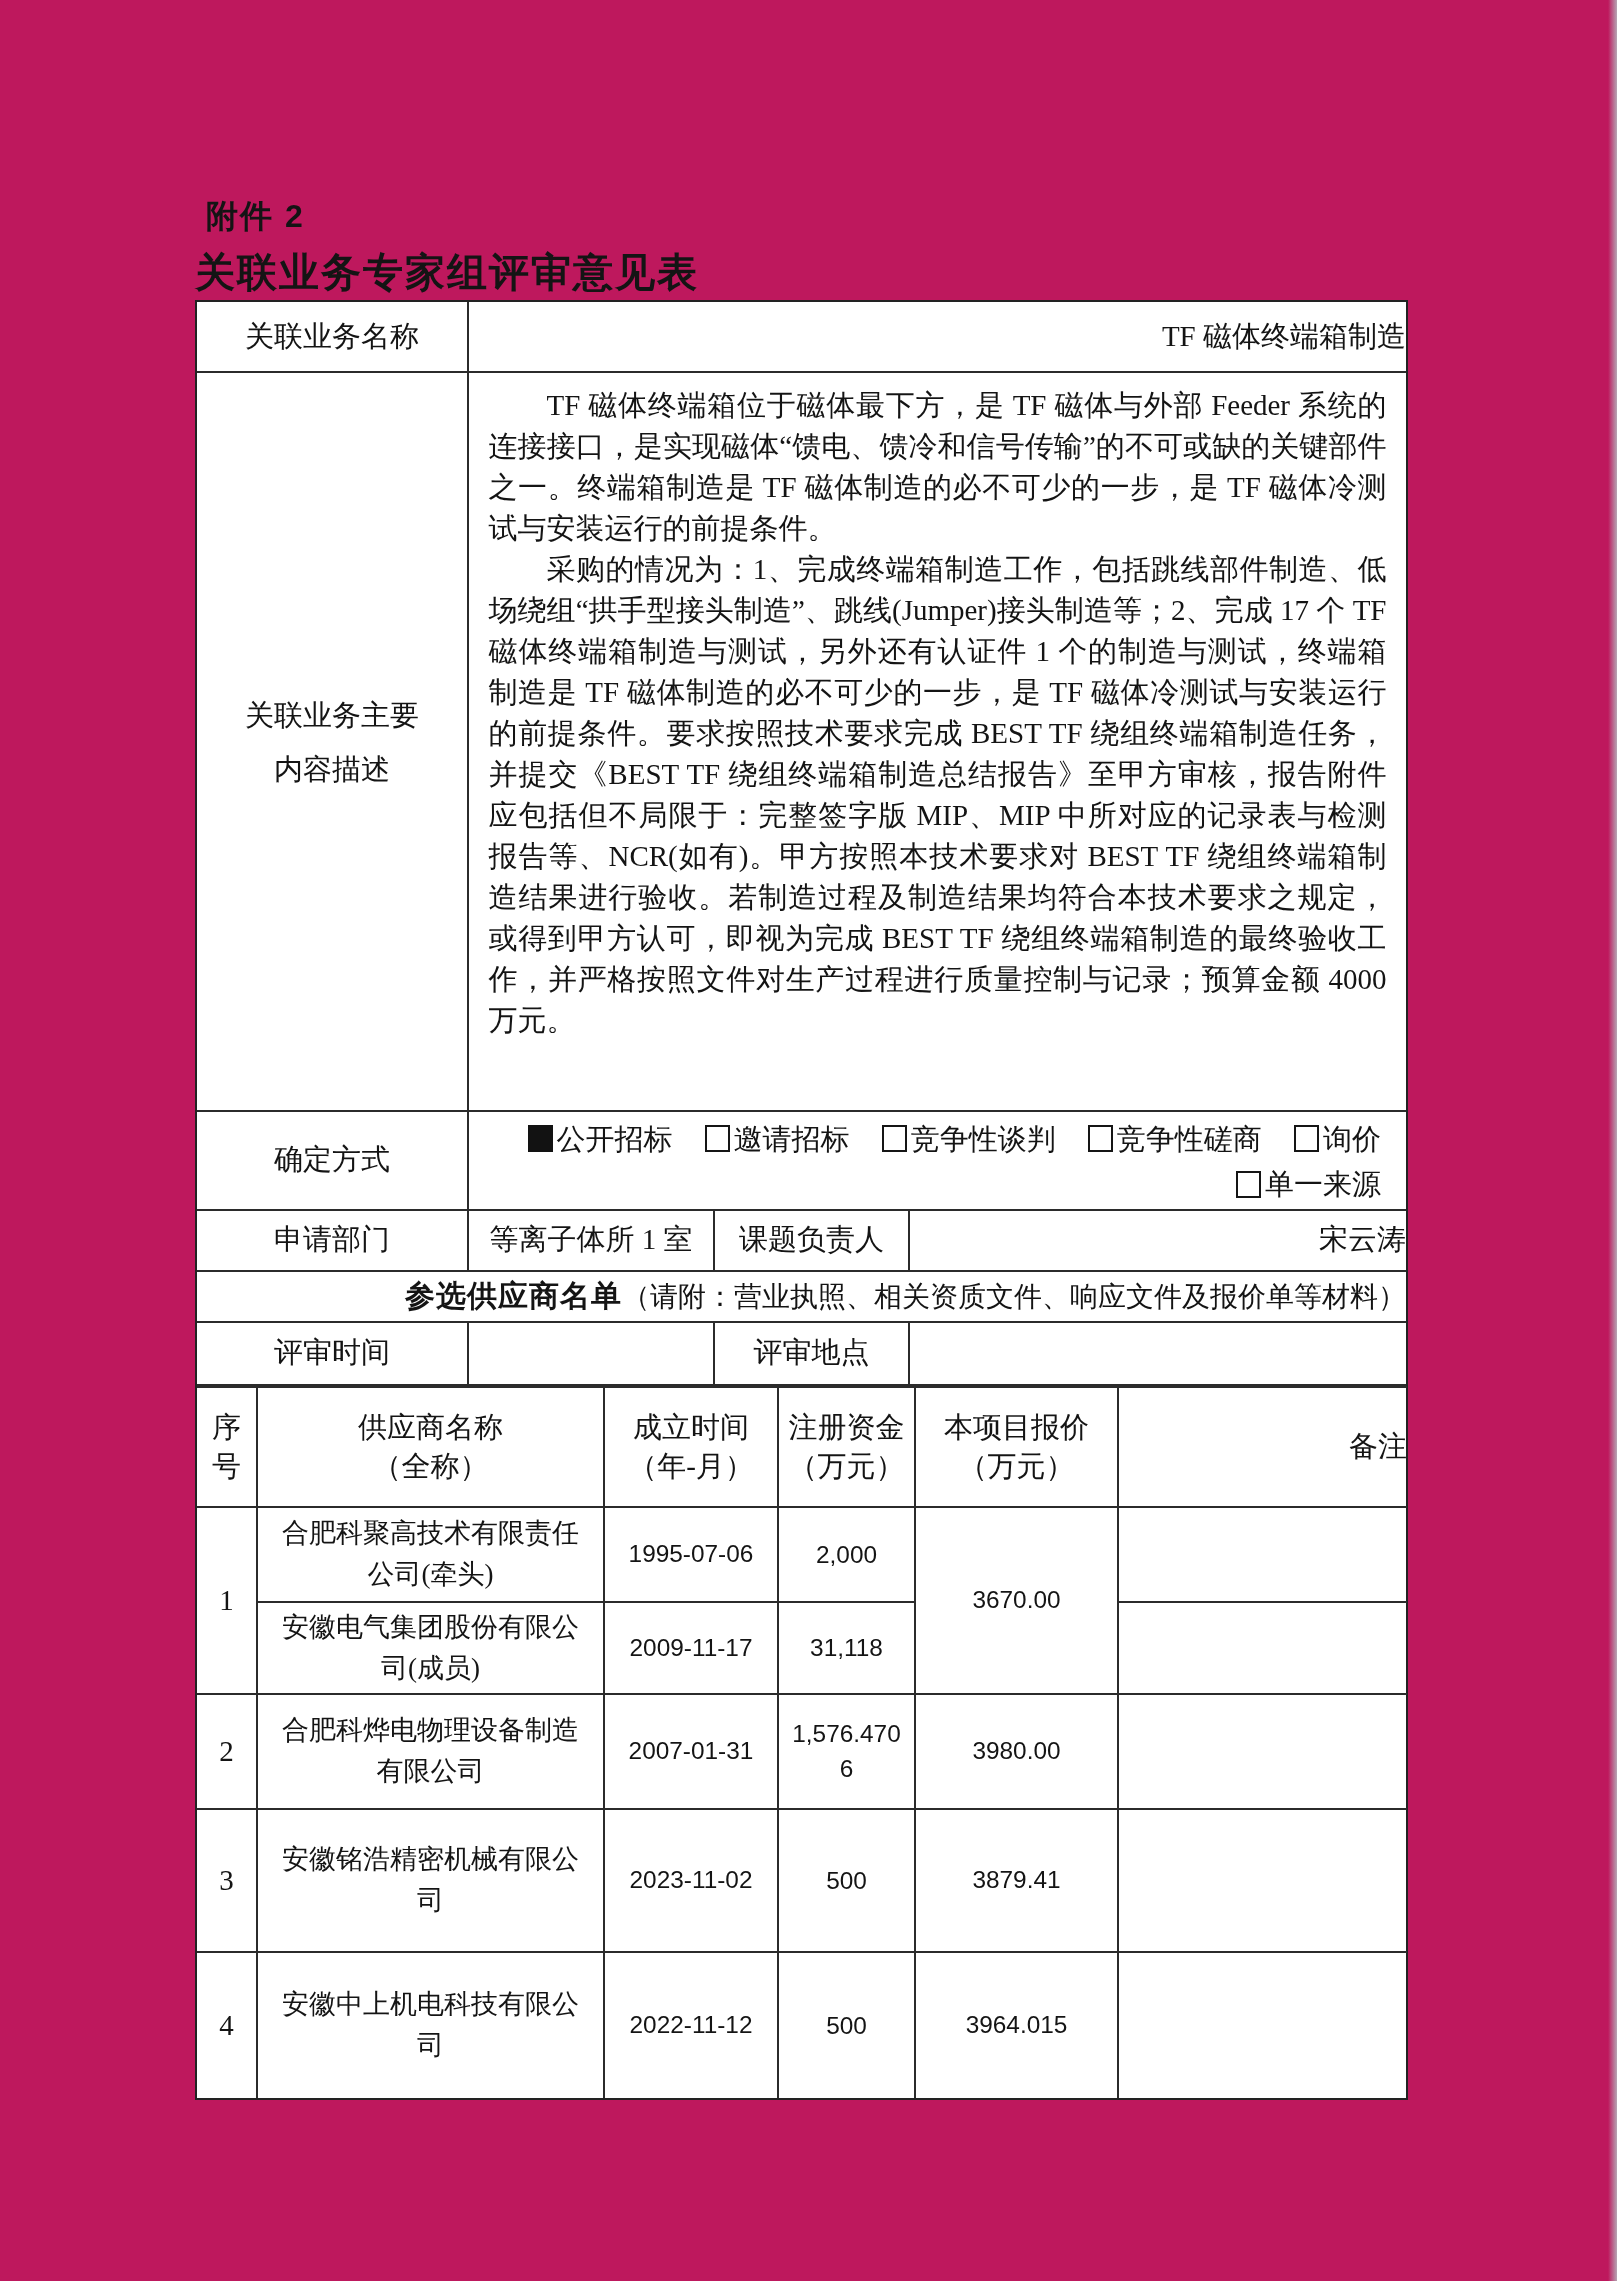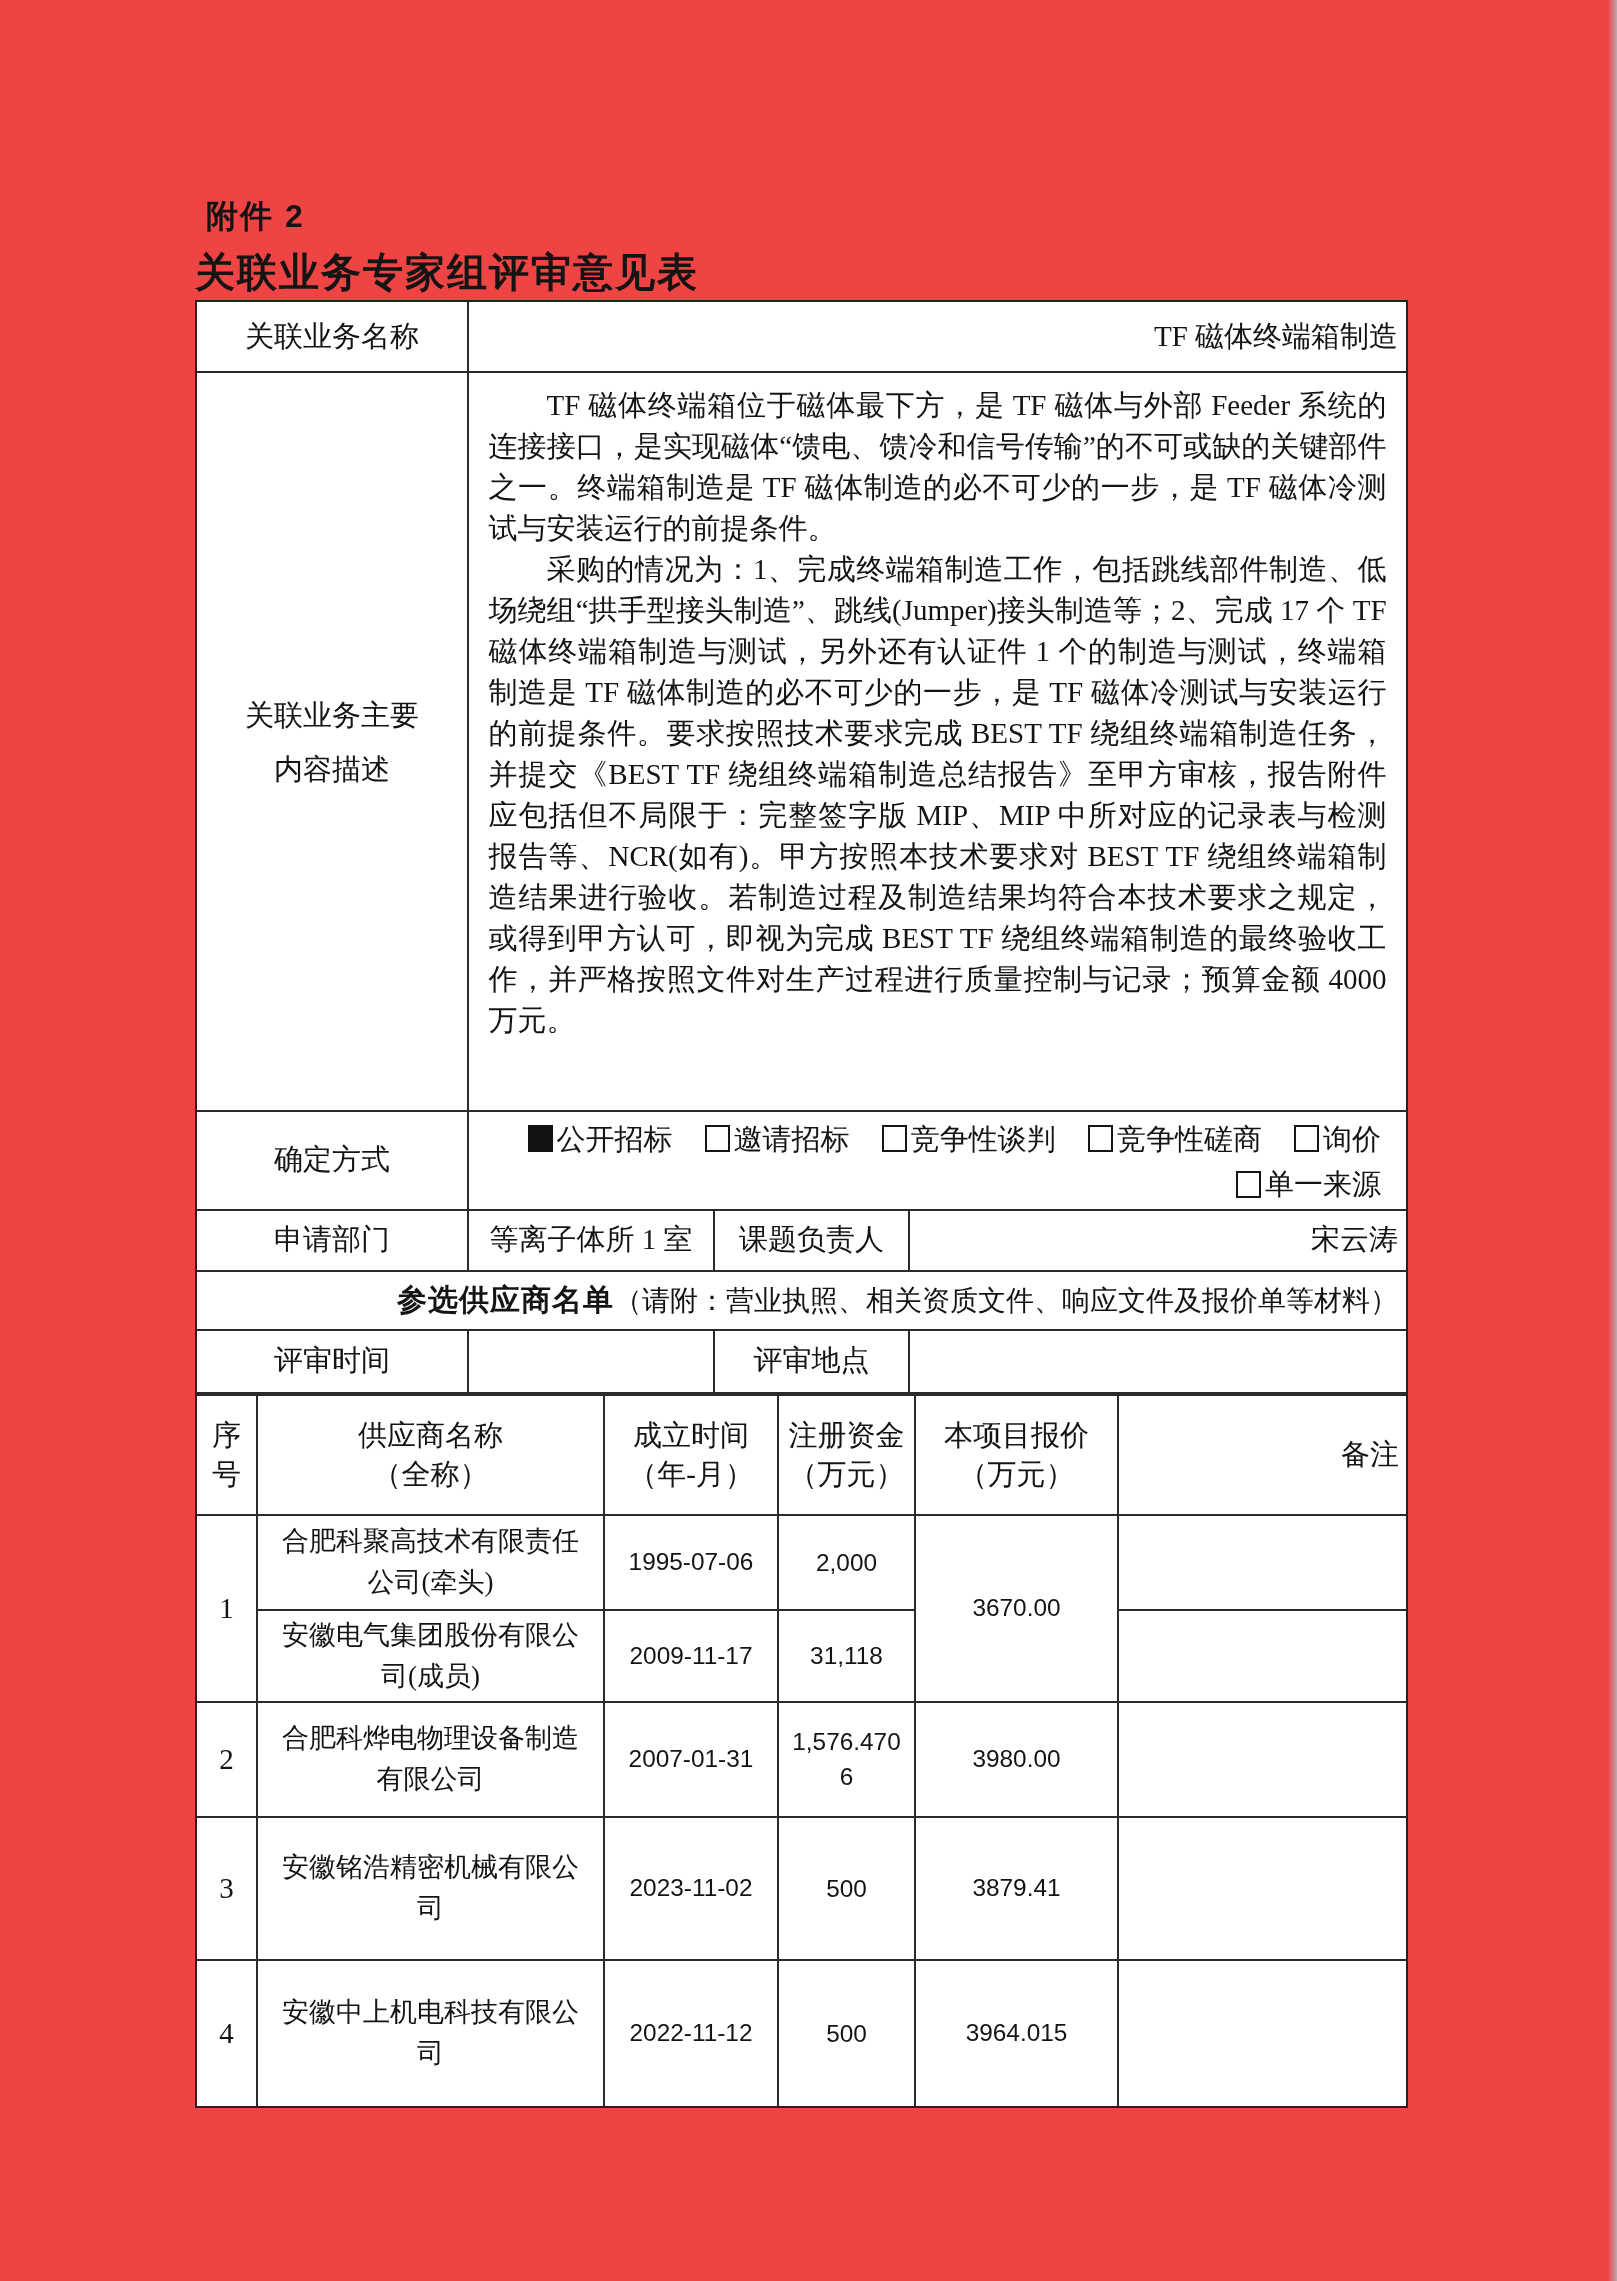--- a/index.html
+++ b/index.html
@@ -1,19 +1,19 @@
 <!DOCTYPE html>
 <html><head>
 <meta charset="utf-8">
 <style>
   html,body{margin:0;padding:0;background:#ffffff;}
   .page{
     position:relative;
     width:1618px;height:2281px;
-    background:#ef4444;
+    background:#be185d;
     overflow:hidden;
     font-family:"Liberation Serif", serif;
     color:#141414;
   }
   .scan-edge{
     position:absolute;top:0;right:0;width:9.8px;height:100%;
     background:linear-gradient(to right, rgba(185,185,191,0), #b4b4bc);
   }
   .attachment{
     position:absolute;left:206px;top:195px;
@@ -26,21 +26,21 @@
     font-family:"Liberation Sans", sans-serif;
     font-size:40px;font-weight:bold;letter-spacing:2px;
   }
   .tbl{
     position:absolute;left:195px;top:300px;width:1209px;
     border:2.9px solid #222;background:#fff;
   }
   table{border-collapse:collapse;table-layout:fixed;width:100%;}
   td{
     border:2px solid #2b2b2b;
-    padding:8px;vertical-align:middle;text-align:center;
+    padding:0;vertical-align:middle;text-align:center;
     font-size:29px;color:#141414;
     overflow:hidden;
   }
   td:first-child{border-left:none;}
   td:last-child{border-right:none;text-align:right;}
   .t-upper tr:first-child td{border-top:none;}
   .t-lower tr:last-child td{border-bottom:none;}
   .ml{white-space:pre-line;line-height:54px;}
   .val-left{text-align:left;padding-left:17.6px;}
   .desc-cell{

